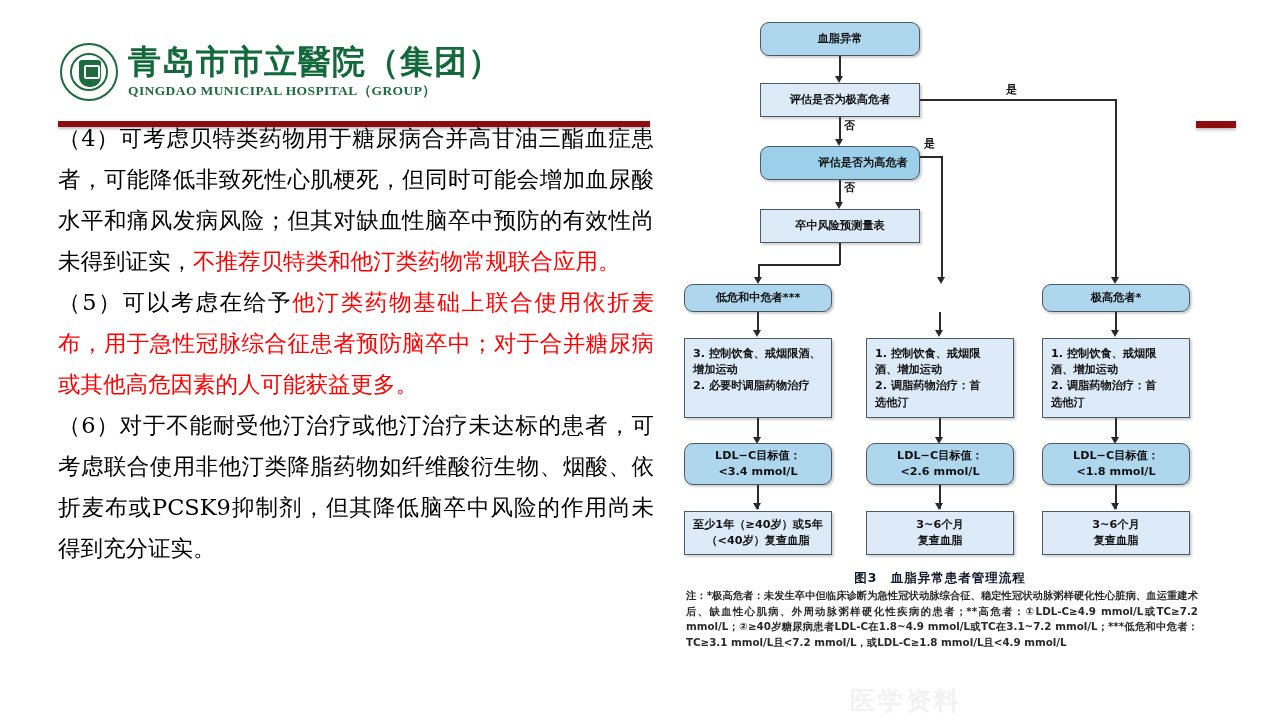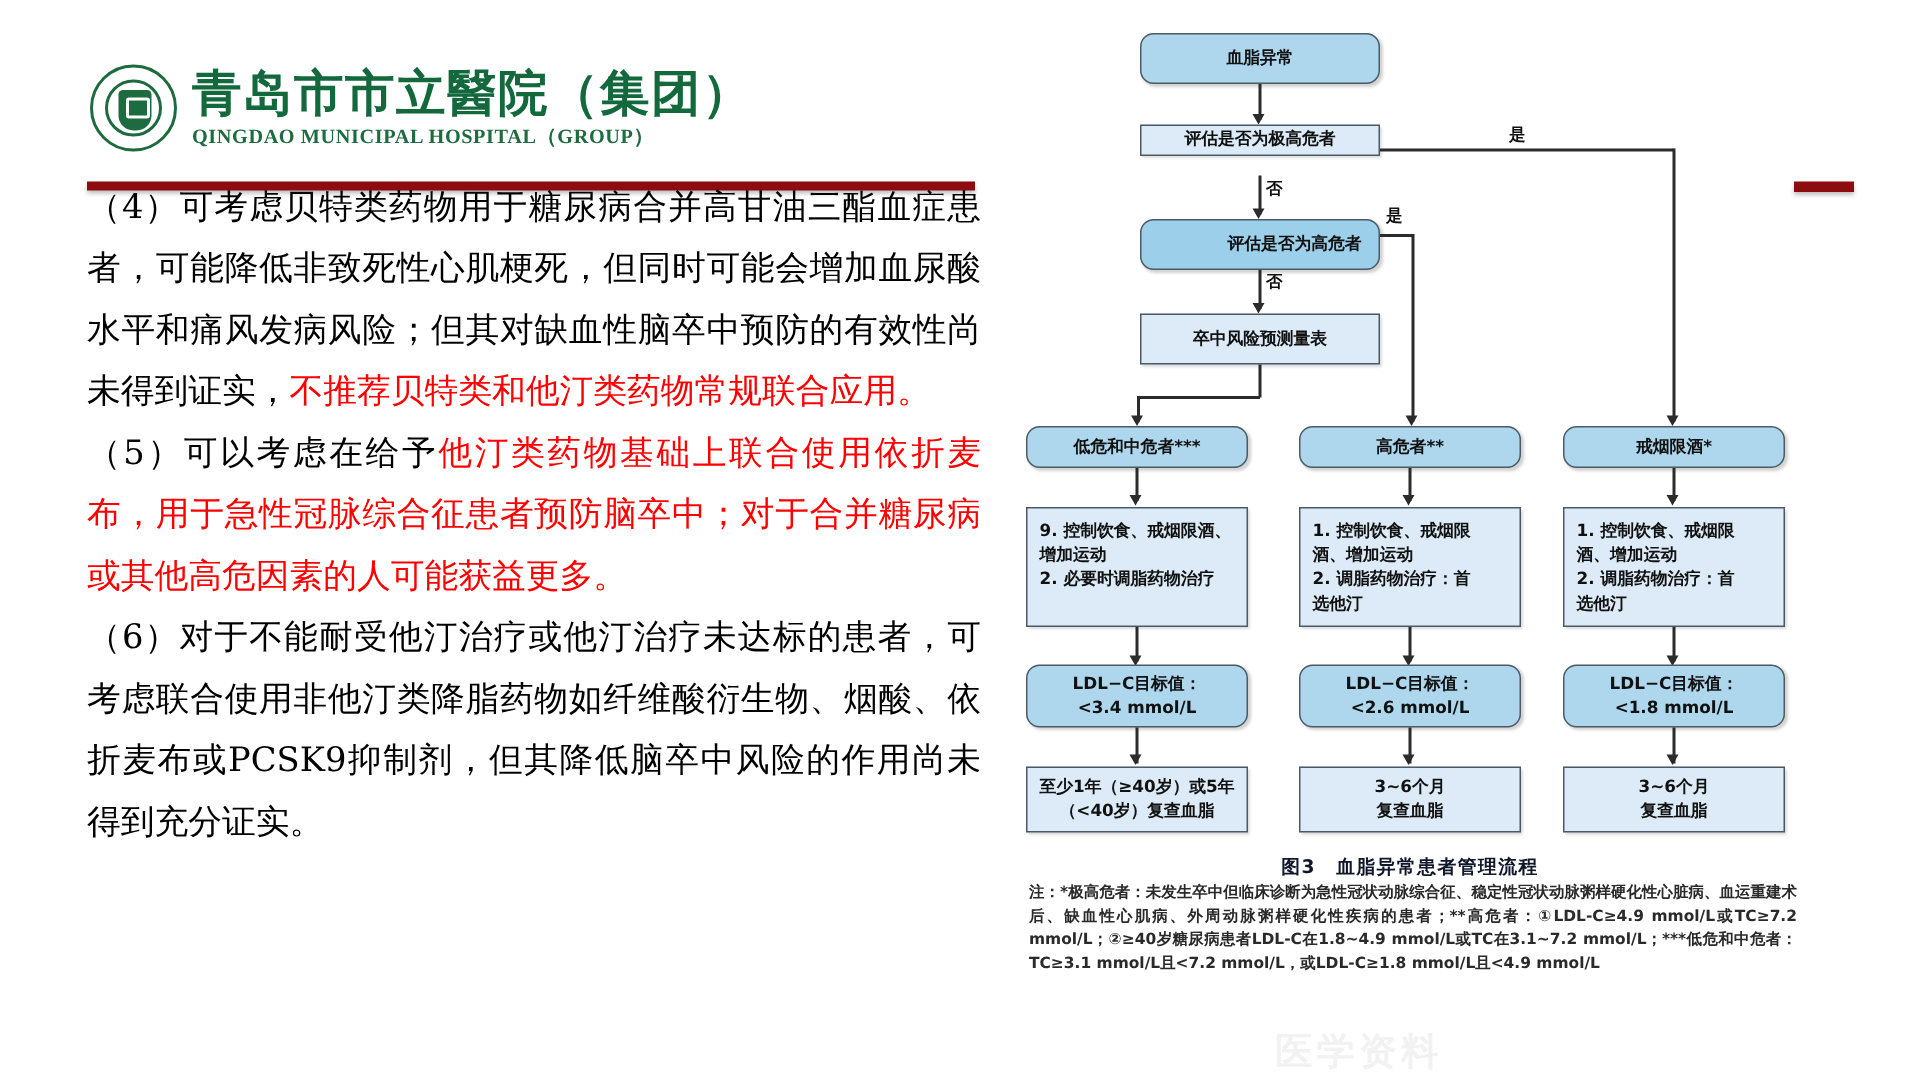--- a/index.html
+++ b/index.html
@@ -182,21 +182,21 @@
     <p><span>（6）对于不能耐受他汀治疗或他汀治疗未达标的患者，可考虑联合使用非他汀类降脂药物如纤维酸衍生物、烟酸、依折麦布或PCSK9抑制剂，但其降低脑卒中风险的作用尚未得到充分证实。</span></p>
   </div>
 
   <div id="figure">
 
     <div class="fbox rounded mid" style="left:84px; top:14px; width:160px; height:34px;">血脂异常</div>
 
     <div class="vline" style="left:163px; top:48px; height:24px;"></div>
     <div class="arrowhead" style="left:159px; top:68px;"></div>
 
-    <div class="fbox" style="left:84px; top:75px; width:160px; height:21px;">评估是否为极高危者</div>
+    <div class="fbox" style="left:84px; top:75px; width:160px; height:34px;">评估是否为极高危者</div>
 
     <div class="hline" style="left:244px; top:91px; width:196px;"></div>
     <div class="vline" style="left:439px; top:91px; height:182px;"></div>
     <div class="arrowhead" style="left:435px; top:269px;"></div>
     <div class="edge-label" style="left:330px; top:74px;">是</div>
 
     <div class="vline" style="left:163px; top:109px; height:26px;"></div>
     <div class="arrowhead" style="left:159px; top:131px;"></div>
     <div class="edge-label" style="left:168px; top:110px;">否</div>
 
@@ -212,33 +212,32 @@
     <div class="edge-label" style="left:168px; top:172px;">否</div>
 
     <div class="fbox" style="left:84px; top:201px; width:160px; height:34px;">卒中风险预测量表</div>
 
     <div class="vline" style="left:163px; top:235px; height:22px;"></div>
     <div class="hline" style="left:82px; top:256px; width:82px;"></div>
     <div class="vline" style="left:82px; top:256px; height:17px;"></div>
     <div class="arrowhead" style="left:78px; top:269px;"></div>
 
     <div class="fbox rounded mid" style="left:8px; top:276px; width:148px; height:28px;">低危和中危者***</div>
-    <div class="fbox rounded mid" style="left:190px; top:276px; width:148px; height:28px;">高危者**</div>
-    <div class="fbox rounded mid" style="left:366px; top:276px; width:148px; height:28px;">戒烟限酒*</div>
+    <div class="fbox rounded mid" style="left:366px; top:276px; width:148px; height:28px;">极高危者*</div>
 
     <div class="vline" style="left:81px; top:304px; height:22px;"></div>
     <div class="arrowhead" style="left:77px; top:322px;"></div>
     <div class="vline" style="left:263px; top:304px; height:22px;"></div>
     <div class="arrowhead" style="left:259px; top:322px;"></div>
     <div class="vline" style="left:439px; top:304px; height:22px;"></div>
     <div class="arrowhead" style="left:435px; top:322px;"></div>
 
     <div class="fbox left-align" style="left:8px; top:330px; width:148px; height:80px;">
       <div>
-        <div>9. 控制饮食、戒烟限酒、</div>
+        <div>3. 控制饮食、戒烟限酒、</div>
         <div>增加运动</div>
         <div>2. 必要时调脂药物治疗</div>
       </div>
     </div>
     <div class="fbox left-align" style="left:190px; top:330px; width:148px; height:80px;">
       <div>
         <div>1. 控制饮食、戒烟限</div>
         <div>酒、增加运动</div>
         <div>2. 调脂药物治疗：首</div>
         <div>选他汀</div>

